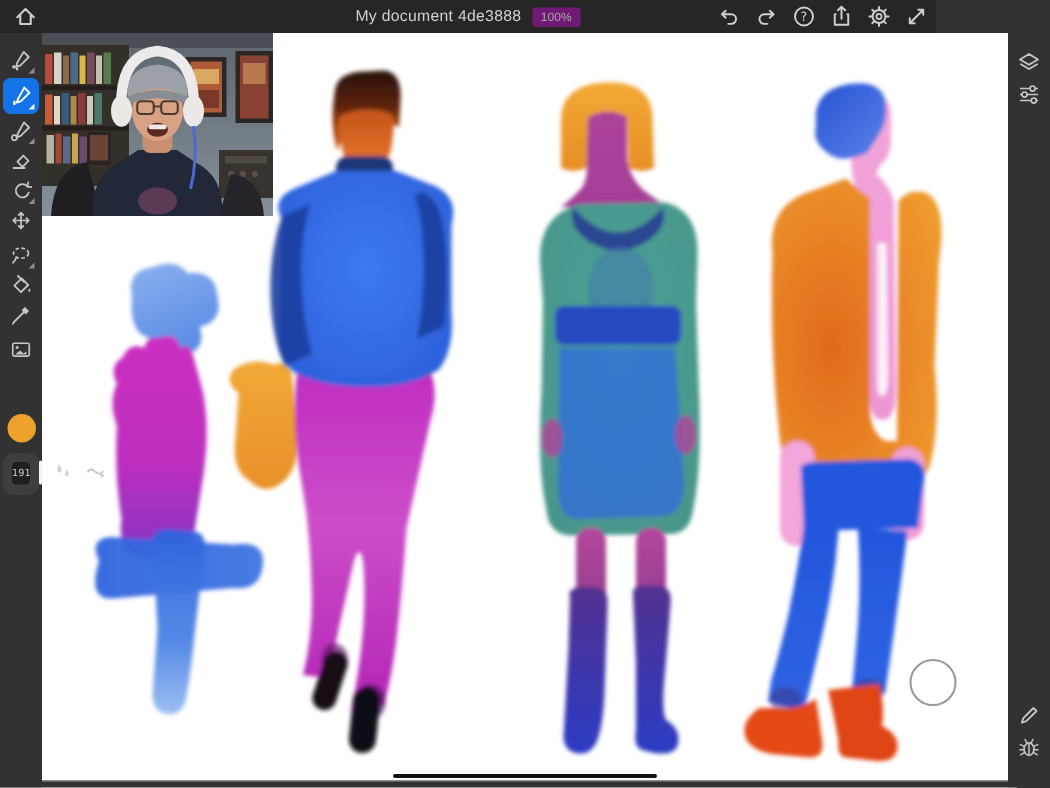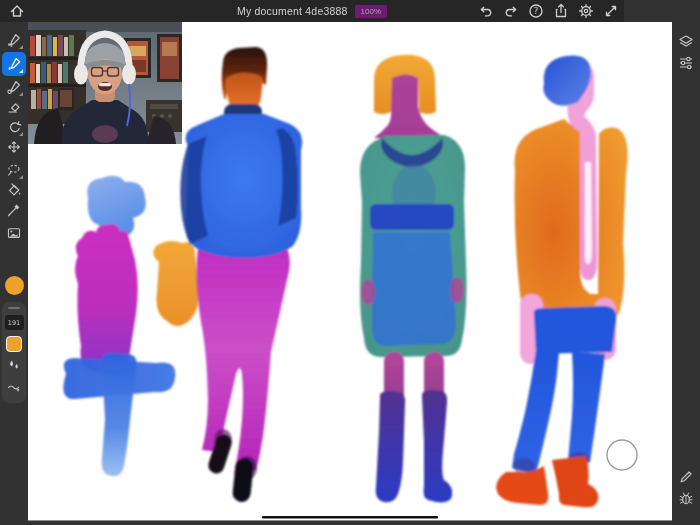--- a/index.html
+++ b/index.html
@@ -25,21 +25,21 @@
   .rbar{position:absolute;right:0;top:22px;bottom:0;width:28px;background:#323232;z-index:20;}
   .tool{position:absolute;left:2px;width:24px;height:24px;border-radius:5px;
         display:flex;align-items:center;justify-content:center;}
   .tool.flyout::after{content:"";position:absolute;right:3px;bottom:3px;width:0;height:0;
         border-left:4px solid transparent;border-bottom:4px solid #8d8d8d;}
   .tool.selected{background:#1473e6;}
   .tool.selected::after{border-bottom-color:#eaf2ff;}
   .rtool{position:absolute;left:5px;width:18px;height:18px;display:flex;align-items:center;justify-content:center;}
   .color-dot{position:absolute;left:4.5px;width:19px;height:19px;border-radius:50%;}
   .opt-panel{position:absolute;left:2px;width:24px;border-radius:7px;background:#3e3e3e;
-        display:flex;flex-direction:column;align-items:center;padding:5px 0 7px;gap:6px;}
+        display:flex;flex-direction:row;align-items:center;padding:5px 0 7px;gap:6px;}
   .drag-handle{width:12px;height:2px;border-radius:1px;background:#6f6f6f;}
   .size-box{width:19px;height:15px;border-radius:3px;background:#1f1f1f;color:#cfcfcf;
         font-size:6.5px;display:flex;align-items:center;justify-content:center;font-family:"DejaVu Sans",sans-serif;}
   .swatch{width:16px;height:16px;border-radius:4px;border:1.5px solid #f5f5f5;box-sizing:border-box;}
   
   .canvas{position:absolute;left:28px;top:22px;width:644px;height:498px;background:#ffffff;z-index:5;}
   .canvas-edge{position:absolute;left:28px;top:520px;width:644px;height:1px;background:#8f8f8f;z-index:6;}
   .art{position:absolute;inset:0;}
   
   .webcam{position:absolute;left:0;top:0;width:154px;height:122px;z-index:15;overflow:hidden;background:#6b747c;}

